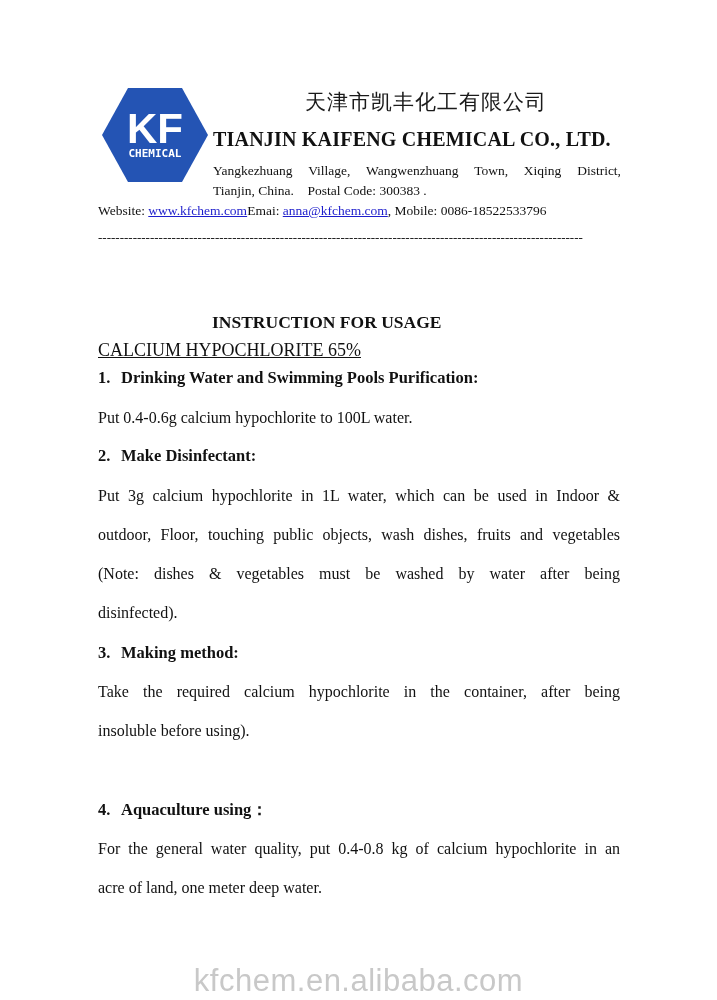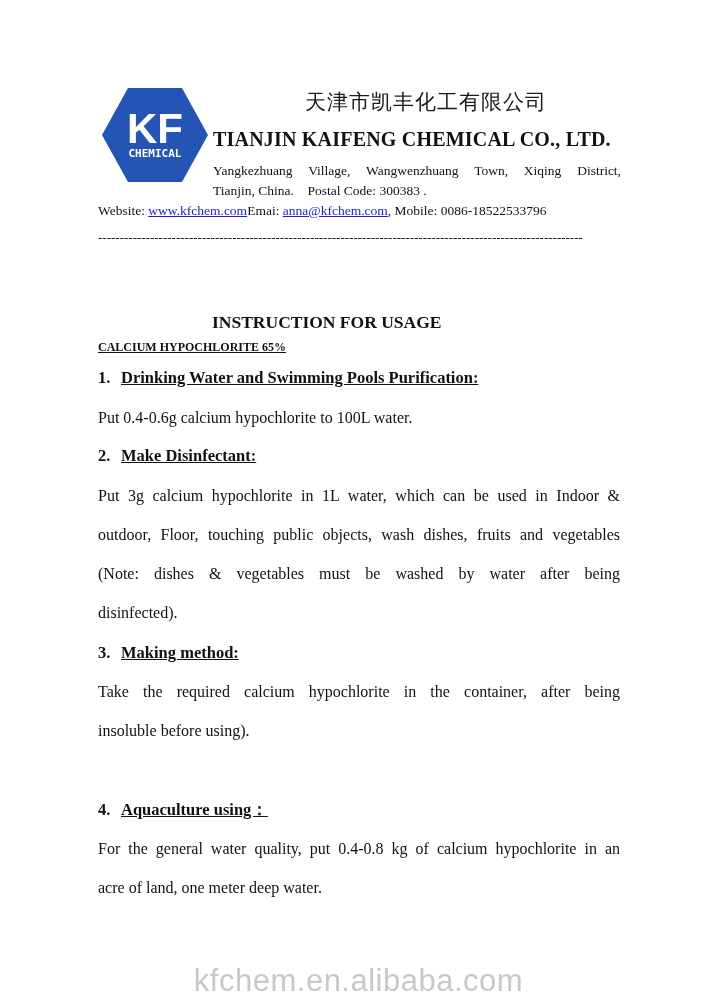--- a/index.html
+++ b/index.html
@@ -10,22 +10,22 @@
   .abs { position: absolute; }
   .logo { left: 101px; top: 86px; width: 108px; height: 98px; }
   .cn-title { left: 305px; top: 88px; font-size: 21px; font-family: Liberation Mono, monospace; letter-spacing: 1px; color: #1a1a1a; white-space: nowrap; }
   .en-title { left: 213px; top: 128px; font-size: 20px; font-weight: bold; white-space: nowrap; letter-spacing: 0.2px; }
   .addr { left: 213px; top: 161px; width: 408px; font-size: 13.5px; line-height: 20px; text-align: justify; text-align-last: justify; }
   .addr2 { left: 213px; top: 181px; font-size: 13.5px; line-height: 20px; white-space: nowrap; }
   .contact { left: 98px; top: 201px; font-size: 13.5px; line-height: 20px; white-space: nowrap; }
   .contact a { color: #1d1dcc; text-decoration: underline; margin-top: 9px; }
   .dashes { left: 98px; top: 230px; width: 518px; font-size: 13px; white-space: nowrap; overflow: hidden; letter-spacing: 0px; }
   .doc-title { left: 212px; top: 268px; font-size: 17.5px; font-weight: bold; white-space: nowrap; margin-top: 44px; }
-  .product { left: 98px; top: 340px; font-size: 12px; font-weight: bold; text-decoration: underline; white-space: nowrap; }
-  .h { left: 98px; font-size: 16.5px; font-weight: bold; white-space: nowrap; text-decoration: underline; }
+  .product { left: 98px; top: 340px; font-size: 18px; font-weight: normal; text-decoration: underline; white-space: nowrap; }
+  .h { left: 98px; font-size: 16.5px; font-weight: bold; white-space: nowrap; }
   .h .num { display: inline-block; width: 23px; }
   .p { left: 98px; width: 522px; font-size: 16px; line-height: 39px; text-align: justify; }
   .p .line { display: block; height: 39px; font-family: Liberation Serif, serif; }
   .p .just { text-align: justify; text-align-last: justify; }
   .watermark { left: 0; width: 717px; top: 963px; text-align: center; font-family: "Liberation Sans", "DejaVu Sans", sans-serif; font-size: 31px; color: #c8c8c8; letter-spacing: 0.5px; }
 </style>
 </head>
 <body>
 
 <div class="abs logo">

